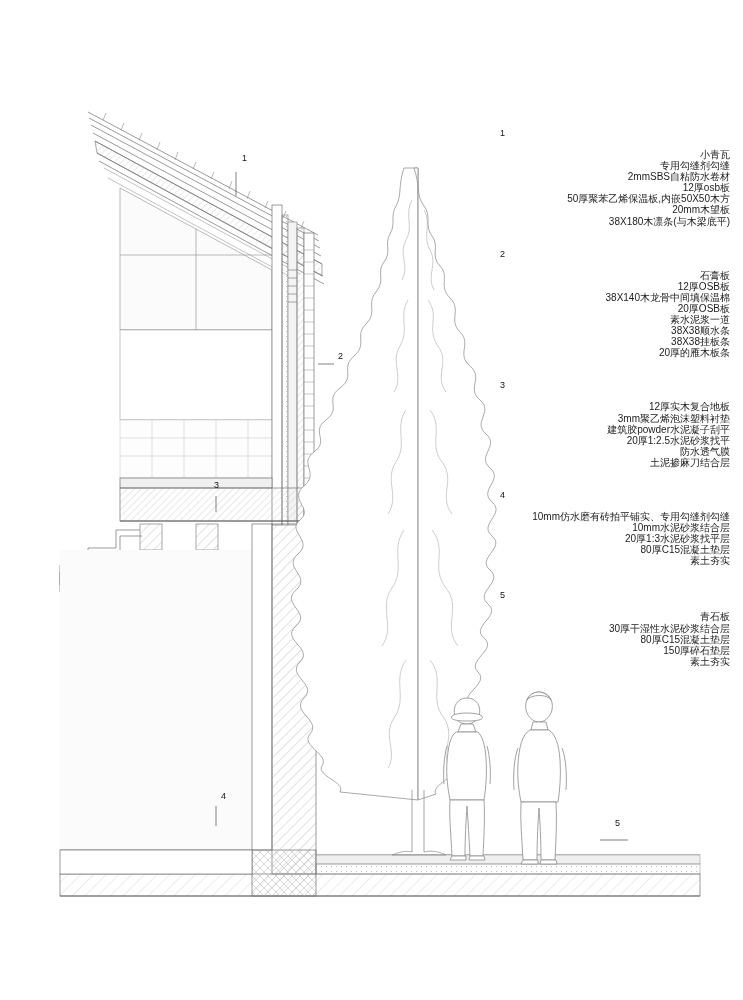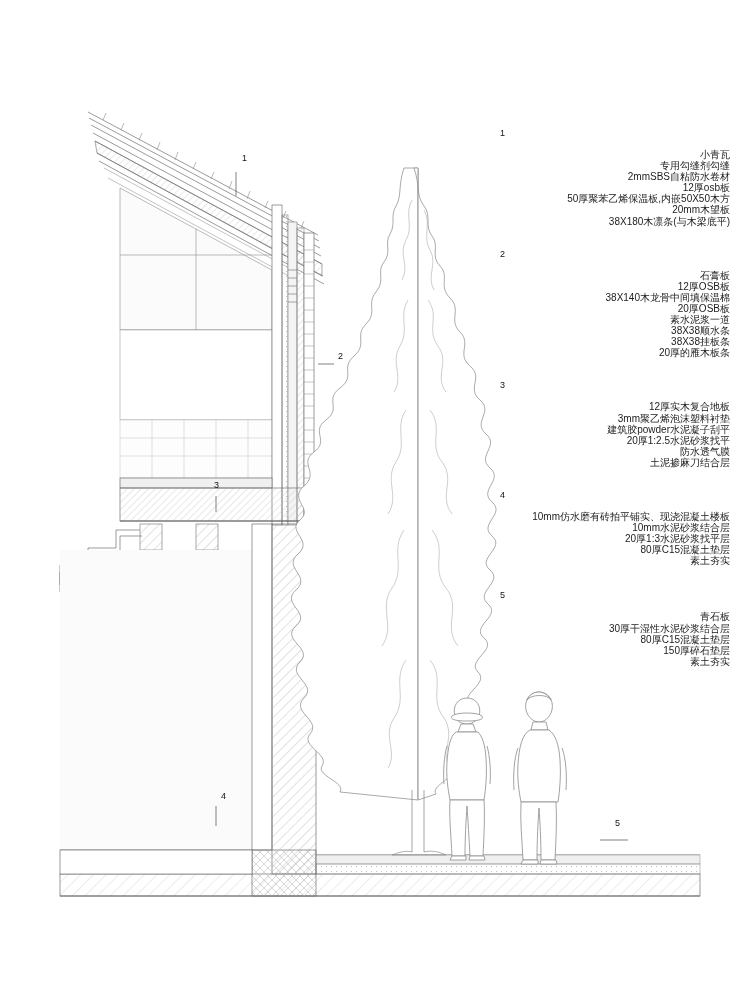--- a/index.html
+++ b/index.html
@@ -331,21 +331,21 @@
       <div class="legend-line">12厚实木复合地板</div>
       <div class="legend-line">3mm聚乙烯泡沫塑料衬垫</div>
       <div class="legend-line">建筑胶powder水泥凝子刮平</div>
       <div class="legend-line">20厚1:2.5水泥砂浆找平</div>
       <div class="legend-line">防水透气膜</div>
       <div class="legend-line">土泥掺麻刀结合层</div>
     </div>
 
     <div class="legend-block" data-index="3">
       <div class="legend-num">4</div>
-      <div class="legend-line">10mm仿水磨有砖拍平铺实、现浇混凝土楼板</div>
+      <div class="legend-line">10mm仿水磨有砖拍平铺实、专用勾缝剂勾缝</div>
       <div class="legend-line">10mm水泥砂浆结合层</div>
       <div class="legend-line">20厚1:3水泥砂浆找平层</div>
       <div class="legend-line">80厚C15混凝土垫层</div>
       <div class="legend-line">素土夯实</div>
     </div>
 
     <div class="legend-block" data-index="4">
       <div class="legend-num">5</div>
       <div class="legend-line">青石板</div>
       <div class="legend-line">30厚干湿性水泥砂浆结合层</div>

